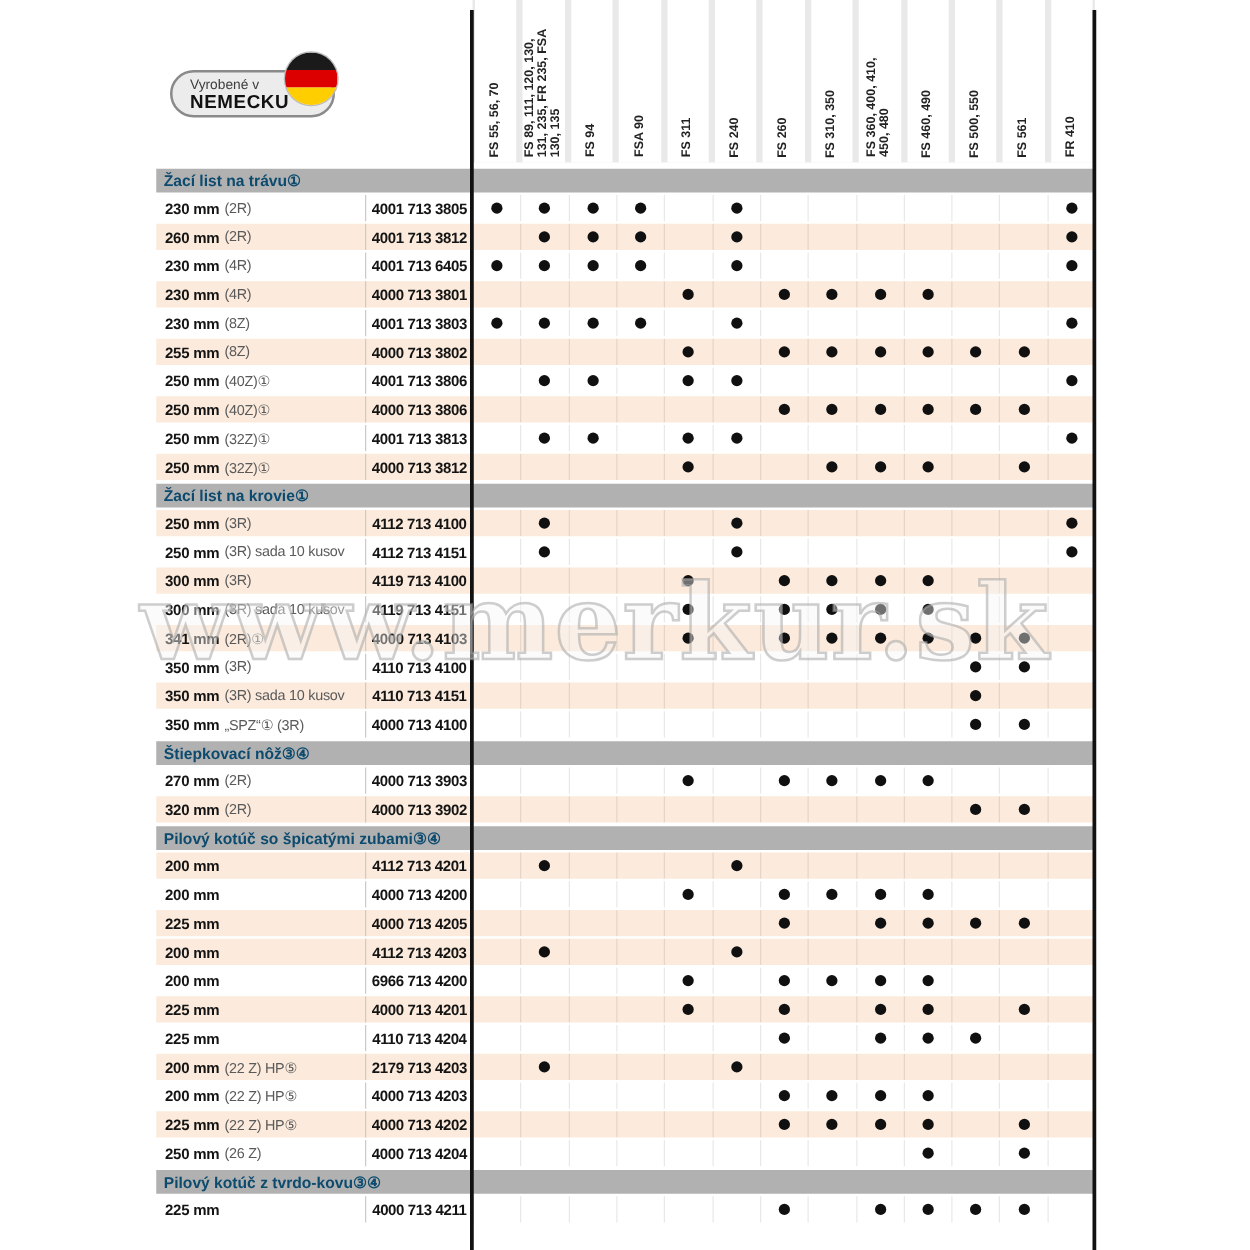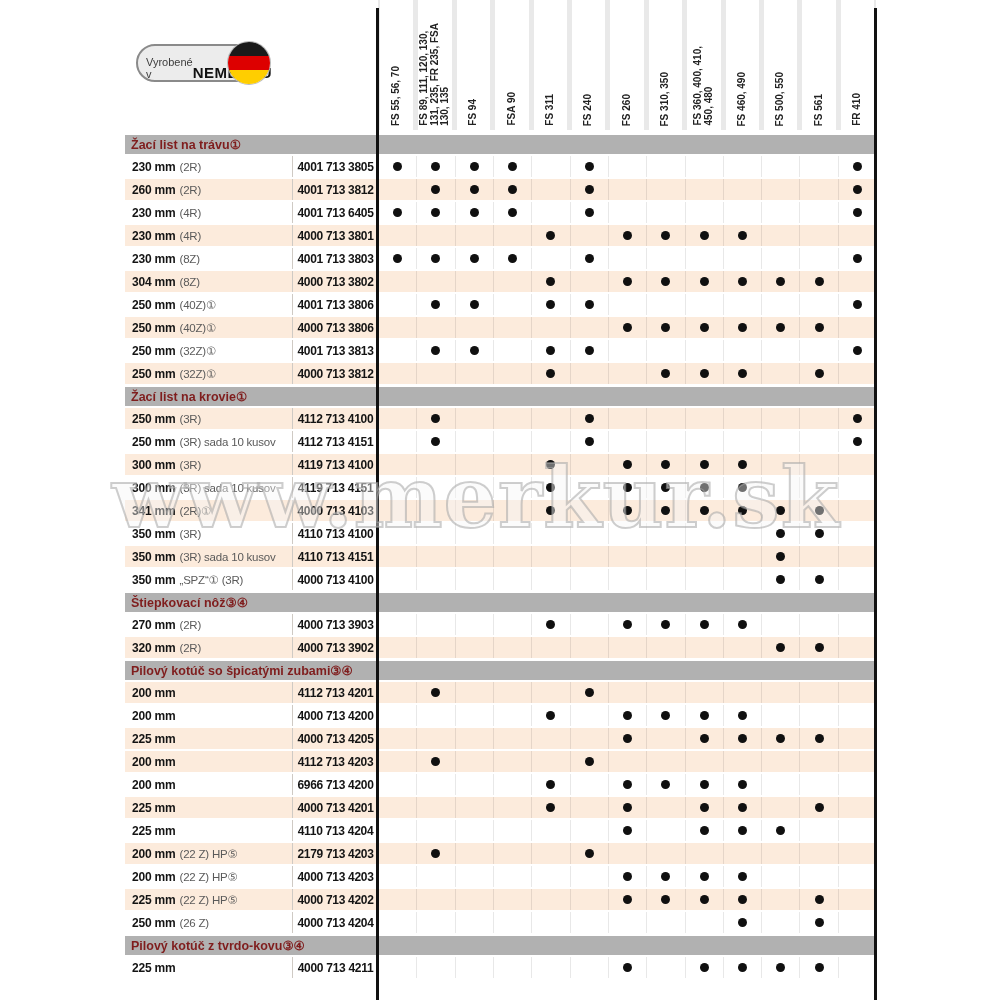--- a/index.html
+++ b/index.html
@@ -1,23 +1,23 @@
 <!DOCTYPE html>
 <html><head>
 <meta charset="utf-8">
 <style>
   * { margin:0; padding:0; box-sizing:border-box; }
   html,body { width:1000px; height:1000px; background:#ffffff; overflow:hidden;
               font-family:"Liberation Sans", sans-serif; }
   .page { position:relative; width:1000px; height:1000px; background:#fff; overflow:hidden; }
 
   
-  .badge { position:absolute; left:136px; top:44px; width:132px; height:38px;
+  .badge { position:absolute; left:136px; top:56px; width:132px; height:38px;
            background:#ececec; border:2px solid #8a8a8a; border-radius:19px;
-           display:flex; justify-content:center; padding-left:14px;align-items:flex-end; }
+           display:flex; flex-direction:column; justify-content:center; padding-left:14px; }
   .badge .l1 { font-size:11px; color:#3c3c3c; line-height:12px; }
   .badge .l2 { font-size:15px; font-weight:bold; color:#111; letter-spacing:0.5px; line-height:15px; }
   .flag { position:absolute; left:228px; top:42px; width:42px; height:42px; border-radius:50%;
           overflow:hidden; box-shadow:0 0 0 1px #bbb; }
   .flag i { display:block; width:100%; height:33.34%; }
 
   
   .cols { position:absolute; left:378px; top:0; width:498px; height:130px;
           background:#e9e9e9; display:flex; gap:5px; padding:0 2px; }
   .col  { flex:1; background:#ffffff; display:flex; align-items:flex-end; justify-content:center; }
@@ -28,21 +28,21 @@
   
   .vline { position:absolute; top:8px; bottom:0; background:#111; z-index:3; }
   .vl-left  { left:376px; width:3px; }
   .vl-right { left:874px; width:3px; }
 
   
   .tbody { position:absolute; left:125px; top:135px; width:751px; }
   .secbar { height:19px; background:#b1b1b1; margin-bottom:2px; margin-top:3px;
             display:flex; align-items:center; padding-left:6px; }
   .secbar:first-child { margin-top:0; }
-  .secbar span { font-size:12.5px; font-weight:bold; color:#7f1d1d; }
+  .secbar span { font-size:12.5px; font-weight:bold; color:#0c4a6e; }
   .row { height:21px; margin-bottom:2px; display:flex; align-items:stretch; }
   .row.white { background:#ffffff; }
   .row.peach { background:#fcebdc; }
   .cell-name { width:168px; display:flex; align-items:center; padding-left:7px;
                border-right:1px solid #cfcac4; overflow:hidden; white-space:nowrap; }
   .cell-name b { font-size:12px; color:#141414; letter-spacing:-0.2px; }
   .cell-name em { font-style:normal; font-size:11.5px; color:#5a5a5a; margin-left:4px; letter-spacing:-0.2px; }
   .cell-part { width:85px; display:flex; align-items:center; justify-content:center;
                font-size:12px; font-weight:bold; color:#141414; letter-spacing:-0.3px; }
   .grid { flex:1; display:flex; }
@@ -285,21 +285,21 @@
           <div class="gcell"></div>
           <div class="gcell"></div>
           <div class="gcell"></div>
           <div class="gcell">
             <div class="dot" style="background: rgb(16, 16, 16);"></div>
           </div>
         </div>
       </div>
       <div class="row peach">
         <div class="cell-name">
-          <b>304 mm</b>
+          <b>255 mm</b>
           <em>(8Z)</em>
         </div>
         <div class="cell-part">4000 713 3802</div>
         <div class="grid">
           <div class="gcell"></div>
           <div class="gcell"></div>
           <div class="gcell"></div>
           <div class="gcell"></div>
           <div class="gcell">
             <div class="dot" style="background: rgb(16, 16, 16);"></div>

